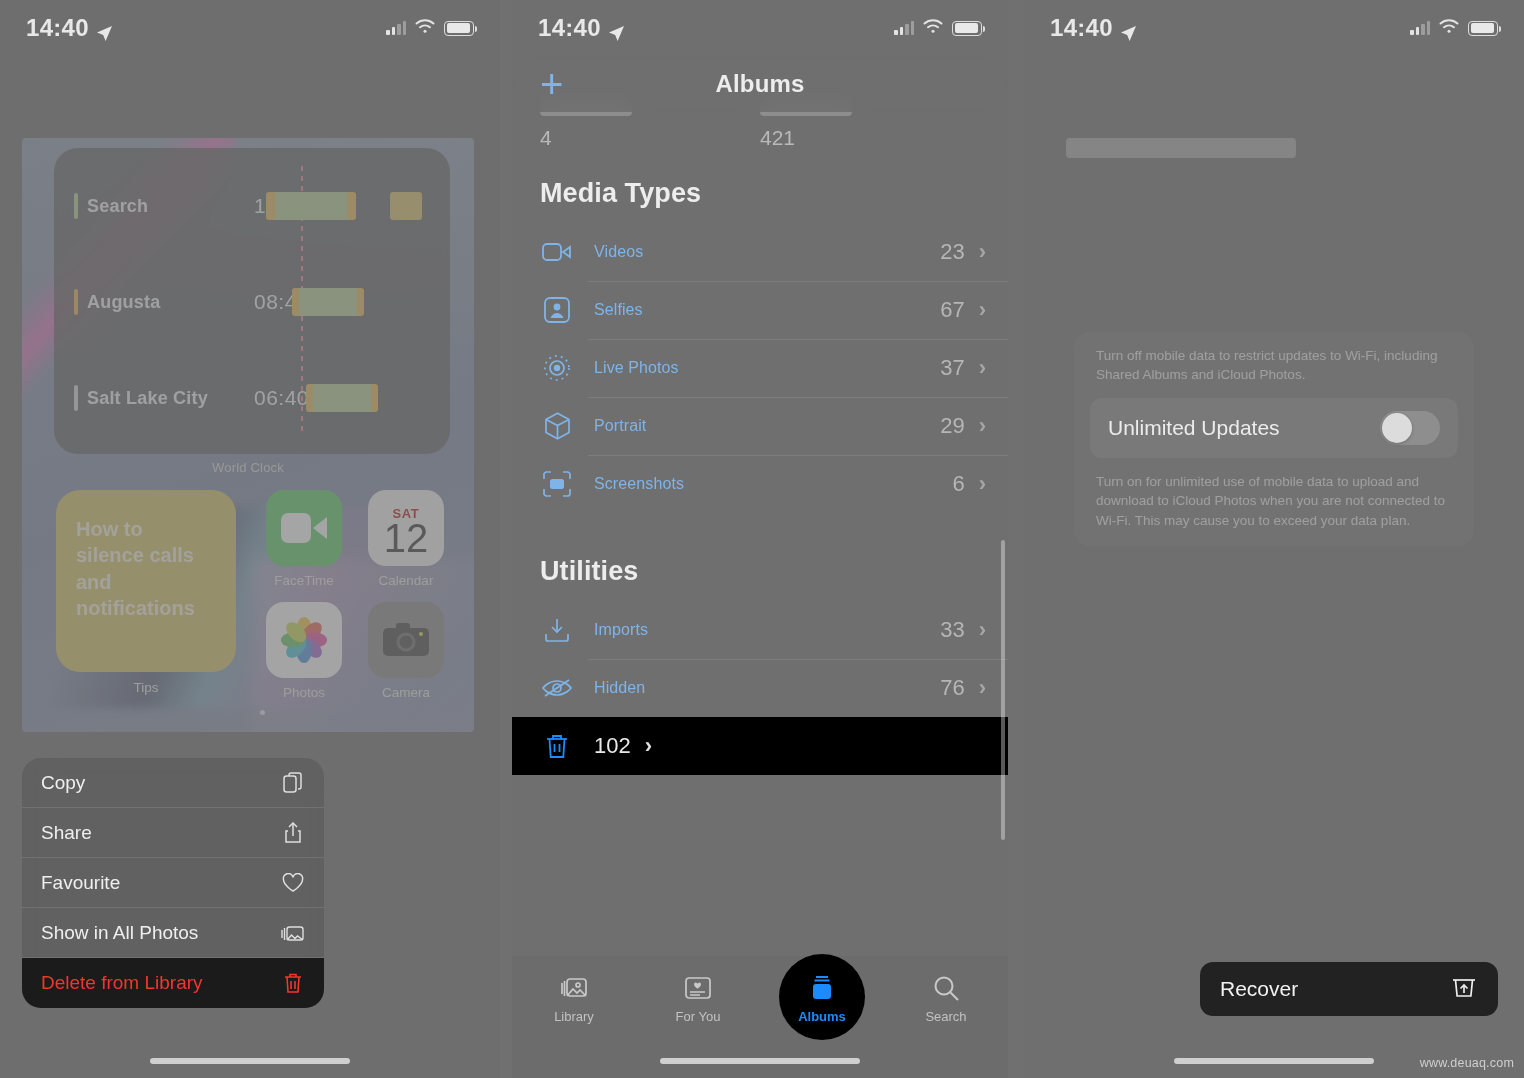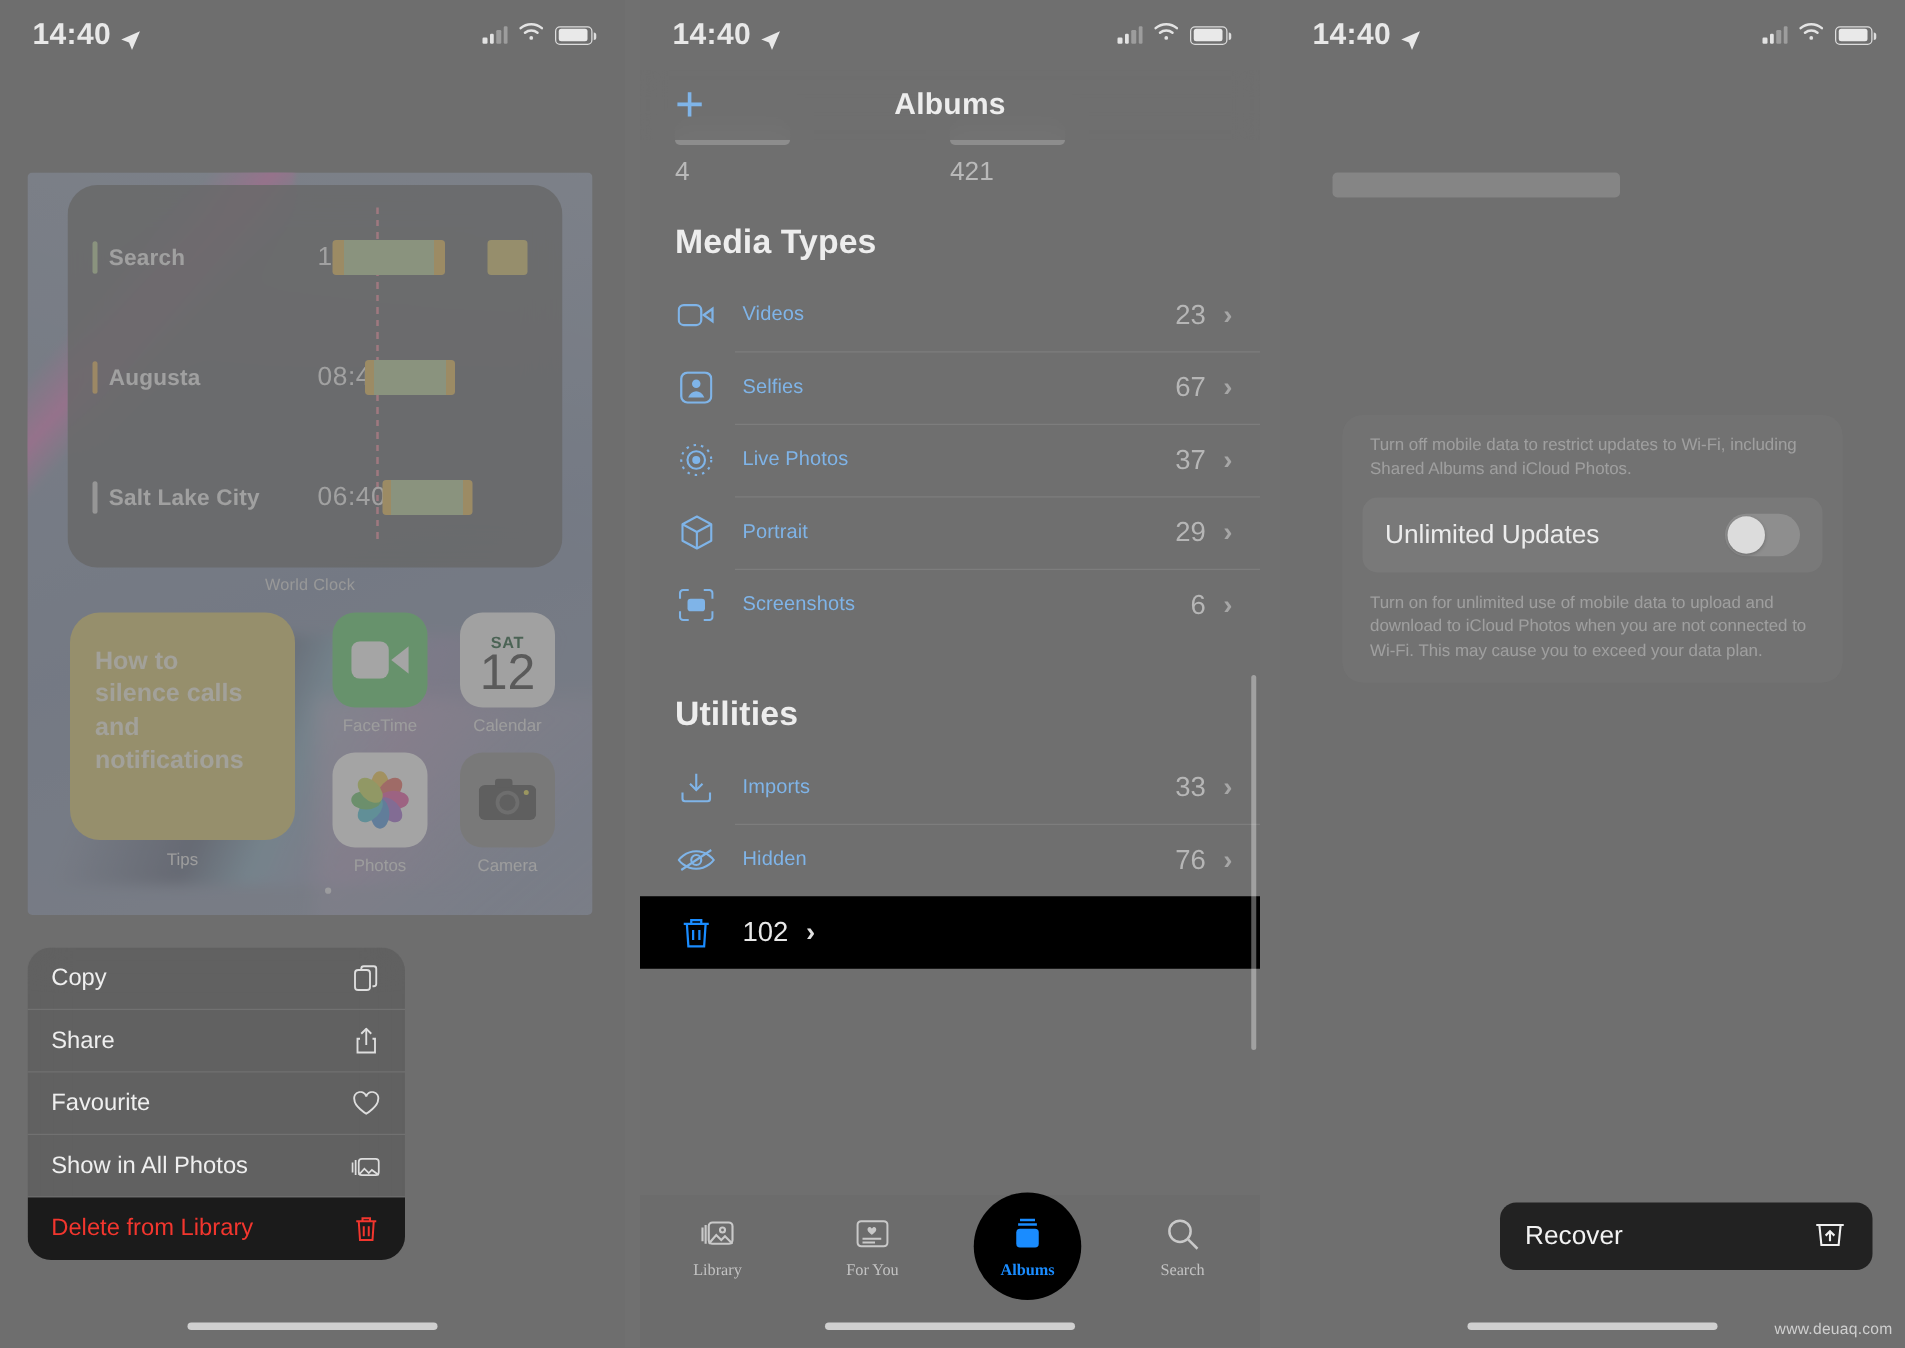--- a/index.html
+++ b/index.html
@@ -86,21 +86,21 @@
   .tips-w p{ color:rgba(255,255,255,.80); font-size:20px; font-weight:700; line-height:1.32; }
   .tips-lab{ position:absolute; left:34px; top:542px; width:180px; text-align:center;
              color:#e9e9e9; font-size:13.5px; }
 
   .icon-cell{ position:absolute; width:76px; }
   .icon-art{ width:76px; height:76px; border-radius:18px; position:relative; overflow:hidden; }
   .icon-lab{ margin-top:7px; text-align:center; color:#e9e9e9; font-size:13.5px; white-space:nowrap; }
 
   .ic-facetime{ background:#5ece6a; display:flex;align-items:center;justify-content:center; }
   .ic-calendar{ background:#f3f3f3; display:flex;flex-direction:column;align-items:center;justify-content:center;}
-  .cal-dow{ color:#14532d; font-size:13px; font-weight:700; letter-spacing:.6px; margin-top:6px;}
+  .cal-dow{ color:#b91c1c; font-size:13px; font-weight:700; letter-spacing:.6px; margin-top:6px;}
   .cal-day{ color:#3a3a3a; font-size:40px; font-weight:300; line-height:.95; margin-top:-2px;}
   .ic-camera{ background:#8d8d8d; display:flex;align-items:center;justify-content:center; }
   .ic-photos{ background:#fbfbfb; display:flex;align-items:center;justify-content:center; }
 
   .dot-pg{ position:absolute; left:238px; top:572px; width:5px;height:5px;border-radius:50%;
            background:rgba(255,255,255,.75); }
 
   
   .ctx{ position:absolute; left:22px; top:758px; width:302px; border-radius:19px;
         overflow:hidden; background:rgba(96,96,96,.92); backdrop-filter:blur(16px); z-index:30; }
@@ -138,21 +138,21 @@
   .ph-row.selected .ph-lab{ color:#1a8cff; font-weight:400; }
   .ph-row.selected .ph-ico{ color:#1a8cff; }
   .ph-row.selected .ph-cnt{ color:#e8e8e8; }
   .ph-row.selected .ph-chev{ color:#e0e0e0; }
   .ph-row.selected::before{ display:none; }
 
   .scrollbar{ position:absolute; right:3px; top:540px; width:4px; height:300px;
               border-radius:2px; background:rgba(255,255,255,.35); }
 
   .tabbar{ position:absolute; bottom:0; left:0; right:0; height:122px;
-           background:rgba(107,107,107,.92);font-family:Liberation Serif, serif; }
+           background:rgba(107,107,107,.92); }
   .tabs{ display:flex; height:84px; }
   .tab{ flex:1; display:flex; flex-direction:column; align-items:center; justify-content:center;
         gap:6px; position:relative; }
   .tab-ico{ width:30px;height:30px;display:flex;align-items:center;justify-content:center;color:#c9c9c9; }
   .tab-lab{ color:#c2c2c2; font-size:13px; }
   .tab.active .tab-ico{ color:#1a8cff; }
   .tab.active .tab-lab{ color:#1a8cff; font-weight:600; }
   .tab-highlight{ position:absolute; width:86px;height:86px;border-radius:50%;background:#000;
                   top:-2px; left:50%; transform:translateX(-50%); z-index:0; }
   .tab .tab-ico,.tab .tab-lab{ position:relative; z-index:1; }

